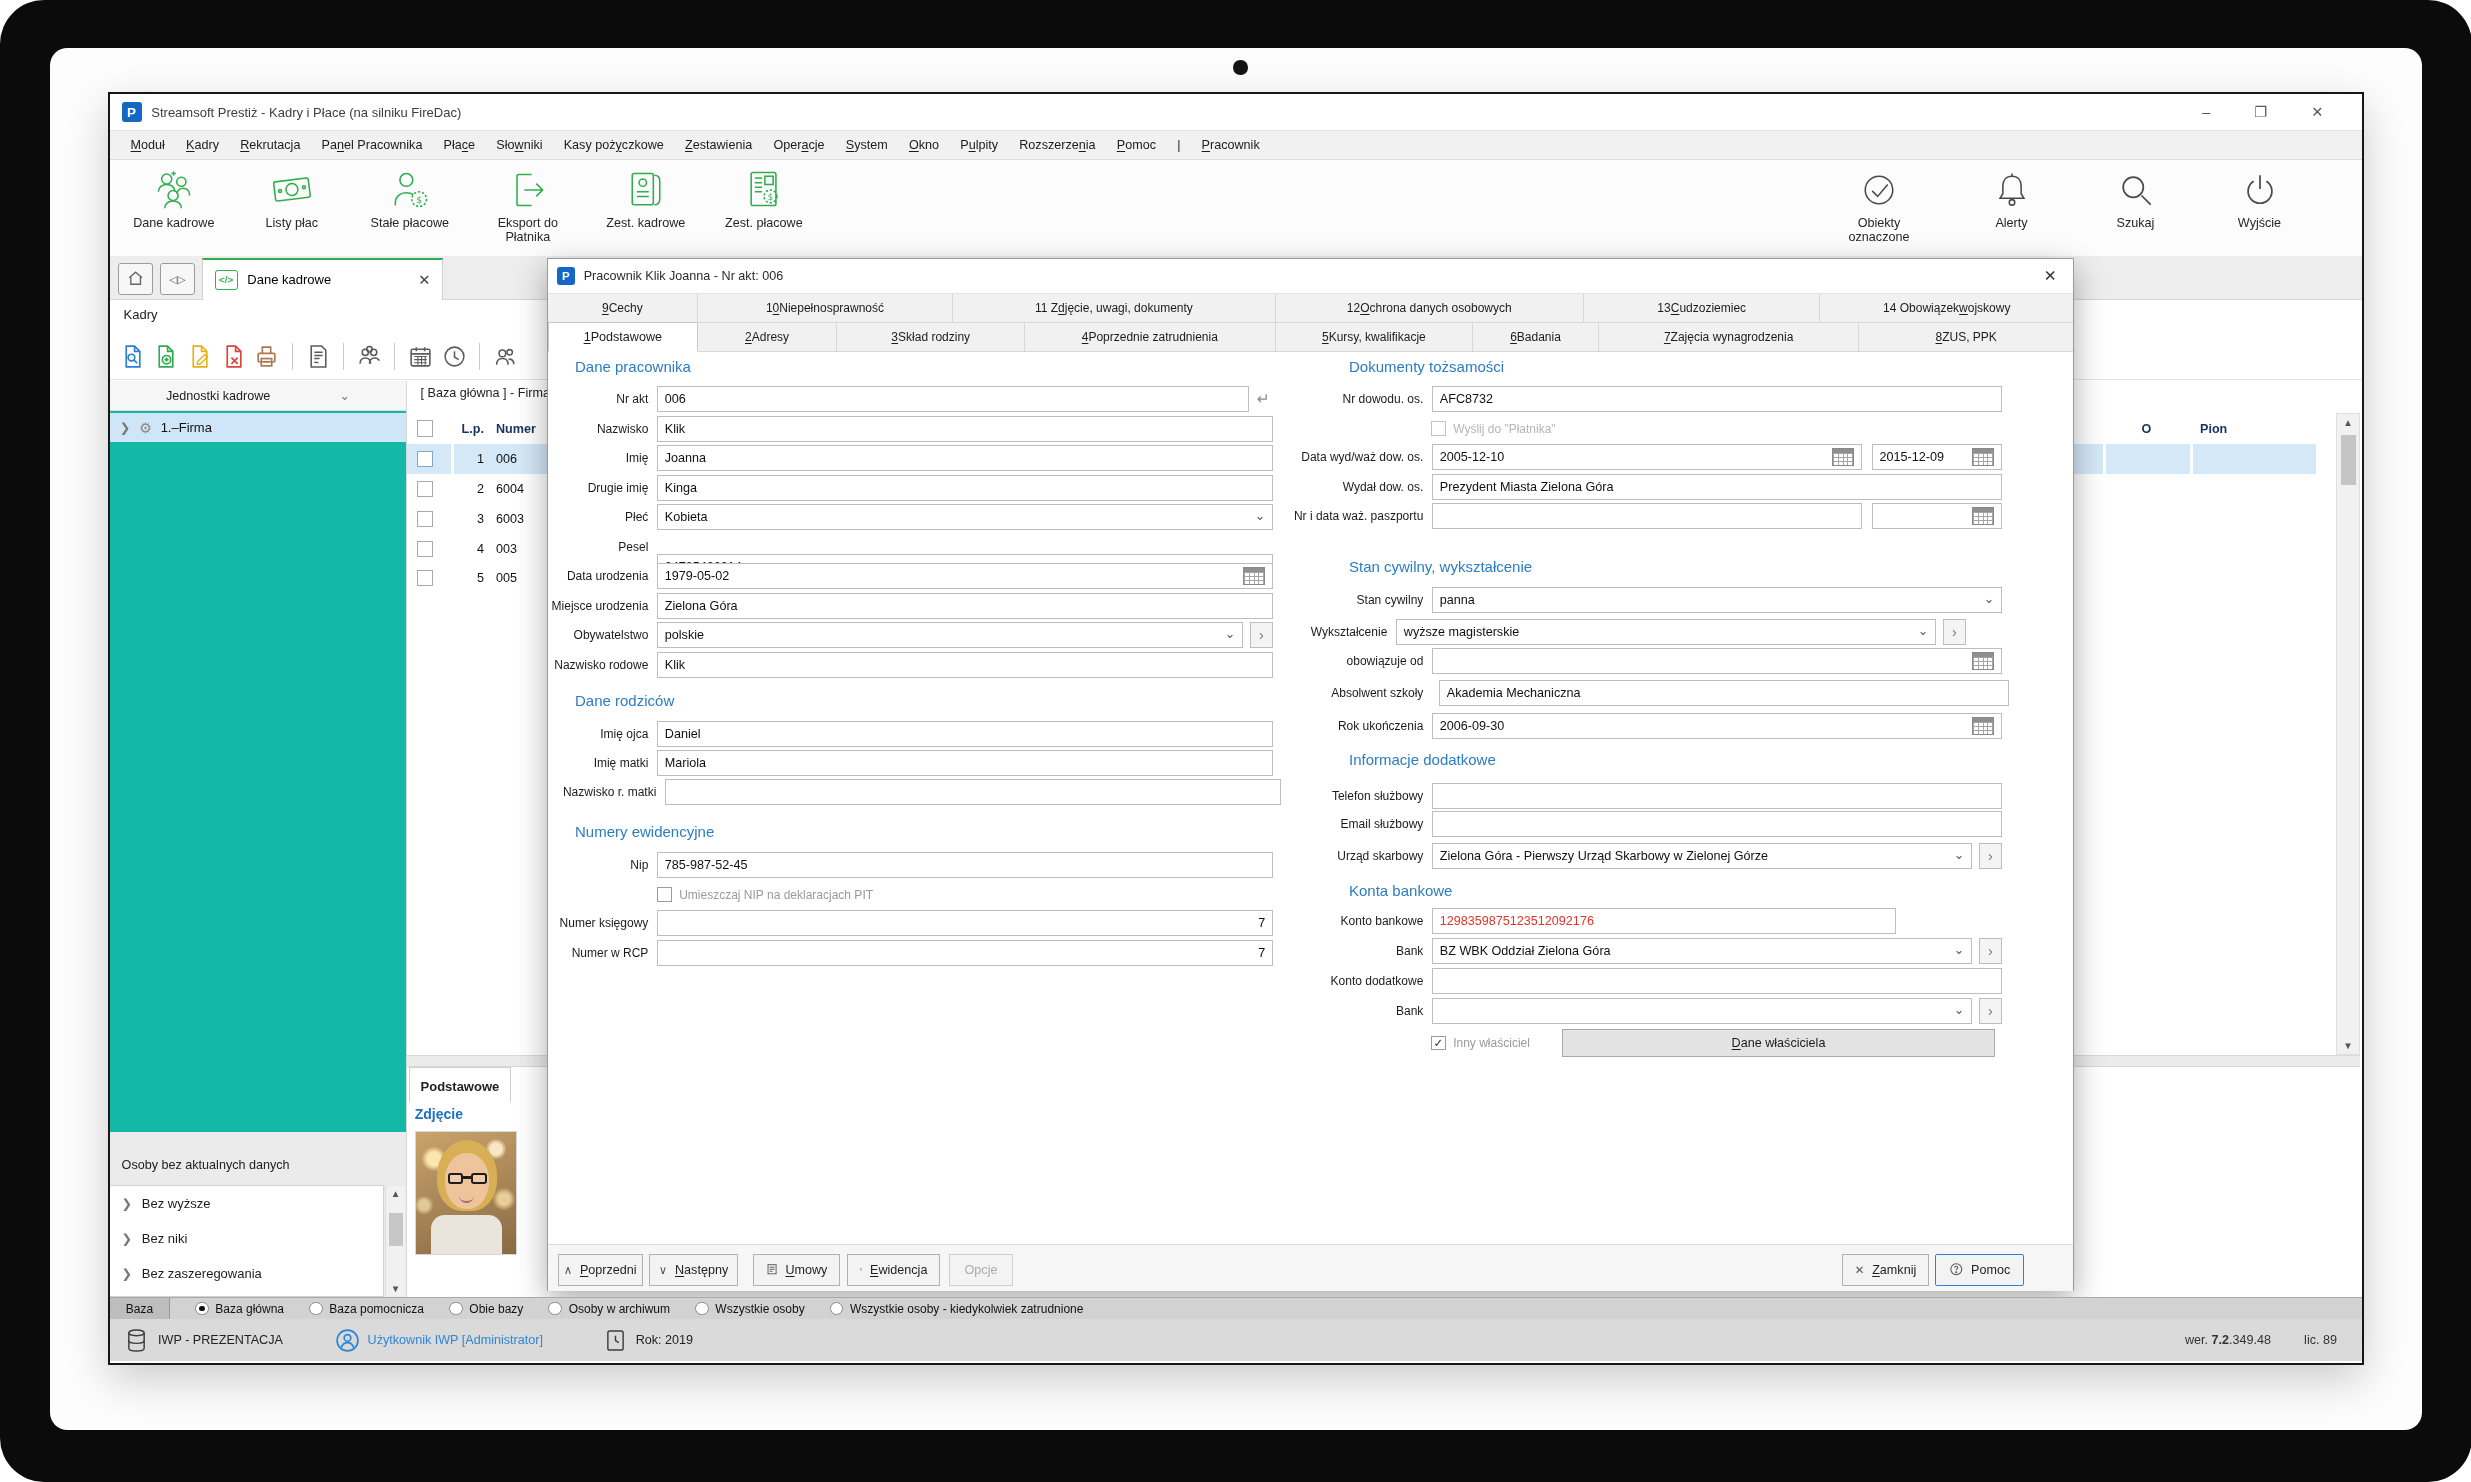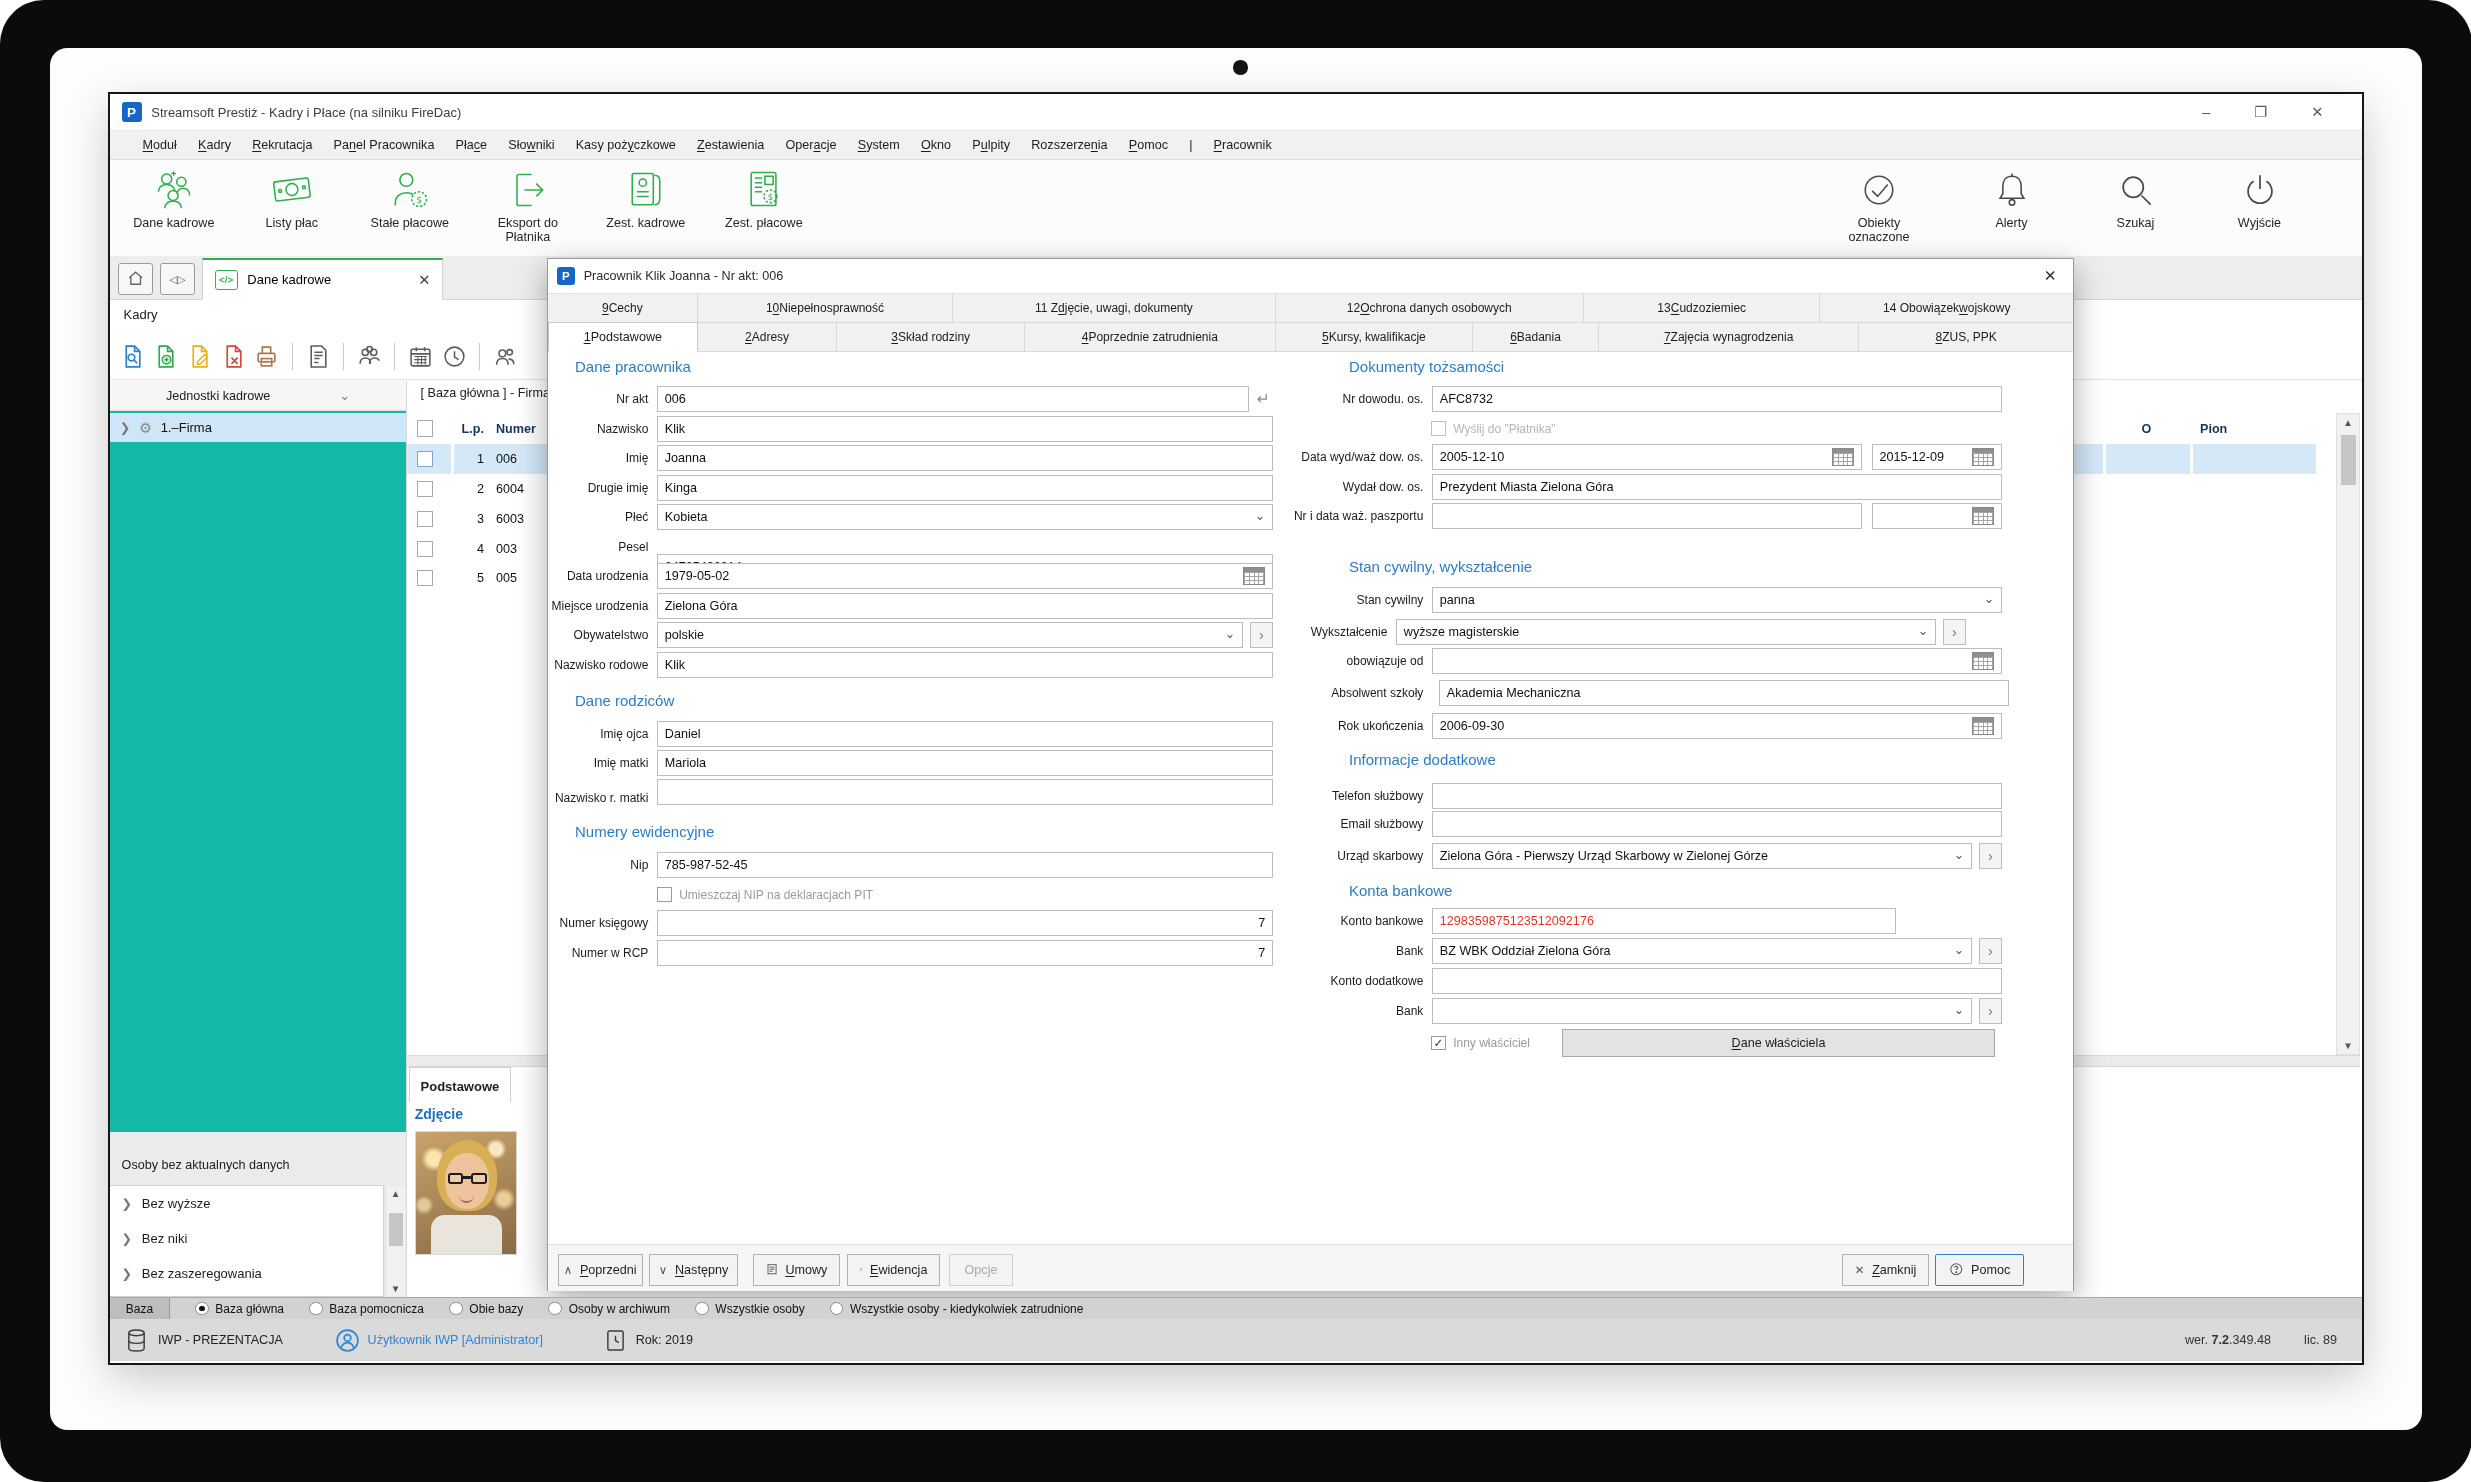--- a/index.html
+++ b/index.html
@@ -13,21 +13,21 @@
   
   .app{position:absolute;left:108px;top:92px;width:2256px;height:1273px;background:#fff;border:2.9px solid #161616;box-sizing:border-box;box-shadow:0 15.4px 42px rgba(0,0,0,.20);}
   .app *{box-sizing:border-box;}
   
   .tbar{position:absolute;left:0;top:0;width:100%;height:37px;background:#fff;border-bottom:1px solid #e6e6e6;display:flex;align-items:center;padding:0 11.6px;}
   .applogo{width:20px;height:20px;background:#1667c5;color:#fff;font-weight:bold;font-size:13.5px;display:flex;align-items:center;justify-content:center;border-radius:2.9px;flex:0 0 auto;}
   .apptitle{margin-left:9.7px;font-size:13px;color:#3d3d3d;white-space:nowrap;}
   .wctrls{margin-left:auto;display:flex;align-items:center;gap:44px;color:#5a5a5a;font-size:14.5px;padding-right:27px;}
   .wctrls span{cursor:default;}
   
-  .menubar{position:absolute;left:0;top:37px;width:100%;height:29px;background:#f1f1f1;border-bottom:1px solid #dcdcdc;display:flex;align-items:center;padding-left:22px;}
+  .menubar{position:absolute;left:0;top:37px;width:100%;height:29px;background:#f1f1f1;border-bottom:1px solid #dcdcdc;display:flex;align-items:center;padding-left:10px;}
   .mitem{padding:0 10.6px;font-size:12.6px;color:#1c1c1c;line-height:28px;white-space:nowrap;}
   .mitem u{text-underline-offset:1.9px;}
   
   .bigbar{position:absolute;left:0;top:66px;width:100%;height:97px;background:#fcfcfc;border-bottom:1px solid #e2e2e2;}
   .tgroup{position:absolute;display:flex;align-items:flex-start;gap:29px;}
   .titem{display:flex;flex-direction:column;align-items:center;min-width:89px;gap:3.9px;}
   .titem .lab{font-size:12.6px;color:#262626;text-align:center;line-height:14.5px;white-space:pre-line;}
   
   .kband{position:absolute;left:0;top:162px;width:100%;height:44px;background:#ededed;border-bottom:1px solid #d6d6d6;}
   .lband{position:absolute;left:0;top:207px;width:100%;height:33px;background:#fff;}
@@ -544,21 +544,21 @@
 
       <div class="sech" style="left:27px;top:433px;">Dane rodziców</div>
       <div class="frow" style="left:0;top:462px;">
         <div class="lbl" style="width:109px;">Imię ojca</div>
         <div class="fld" style="width:616px;">Daniel</div>
       </div>
       <div class="frow" style="left:0;top:491px;">
         <div class="lbl" style="width:109px;">Imię matki</div>
         <div class="fld" style="width:616px;">Mariola</div>
       </div>
-      <div class="frow" style="left:0;top:520px;align-items:flex-end;">
+      <div class="frow" style="left:8px;top:520px;">
         <div class="lbl" style="width:109px;">Nazwisko r. matki</div>
         <div class="fld" style="width:616px;"></div>
       </div>
 
       <div class="sech" style="left:27px;top:564px;">Numery ewidencyjne</div>
       <div class="frow" style="left:0;top:593px;">
         <div class="lbl" style="width:109px;">Nip</div>
         <div class="fld" style="width:616px;">785-987-52-45</div>
       </div>
       <div class="frow" style="left:109px;top:626px;height:19.3px;">

